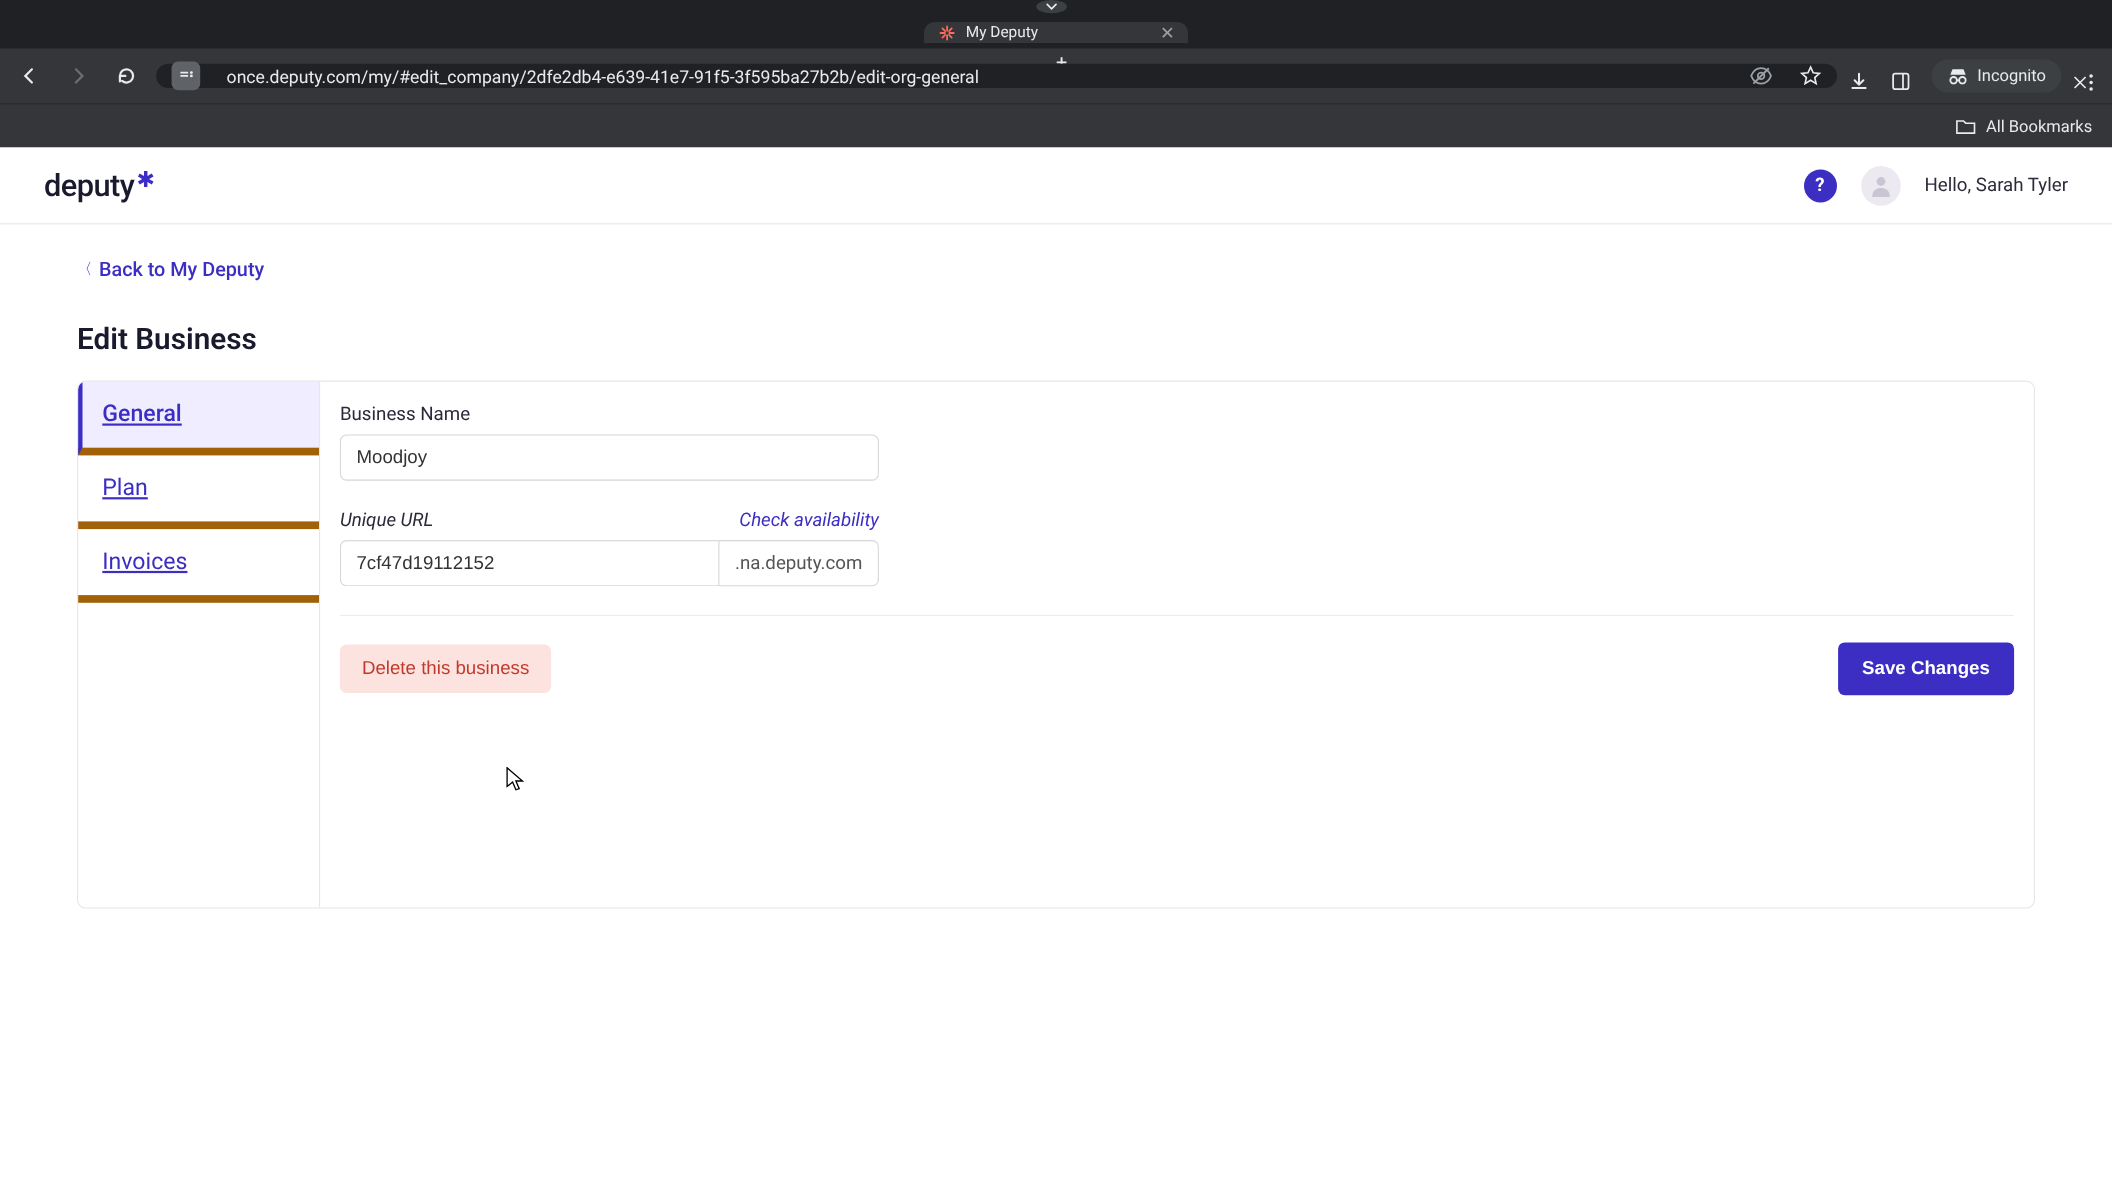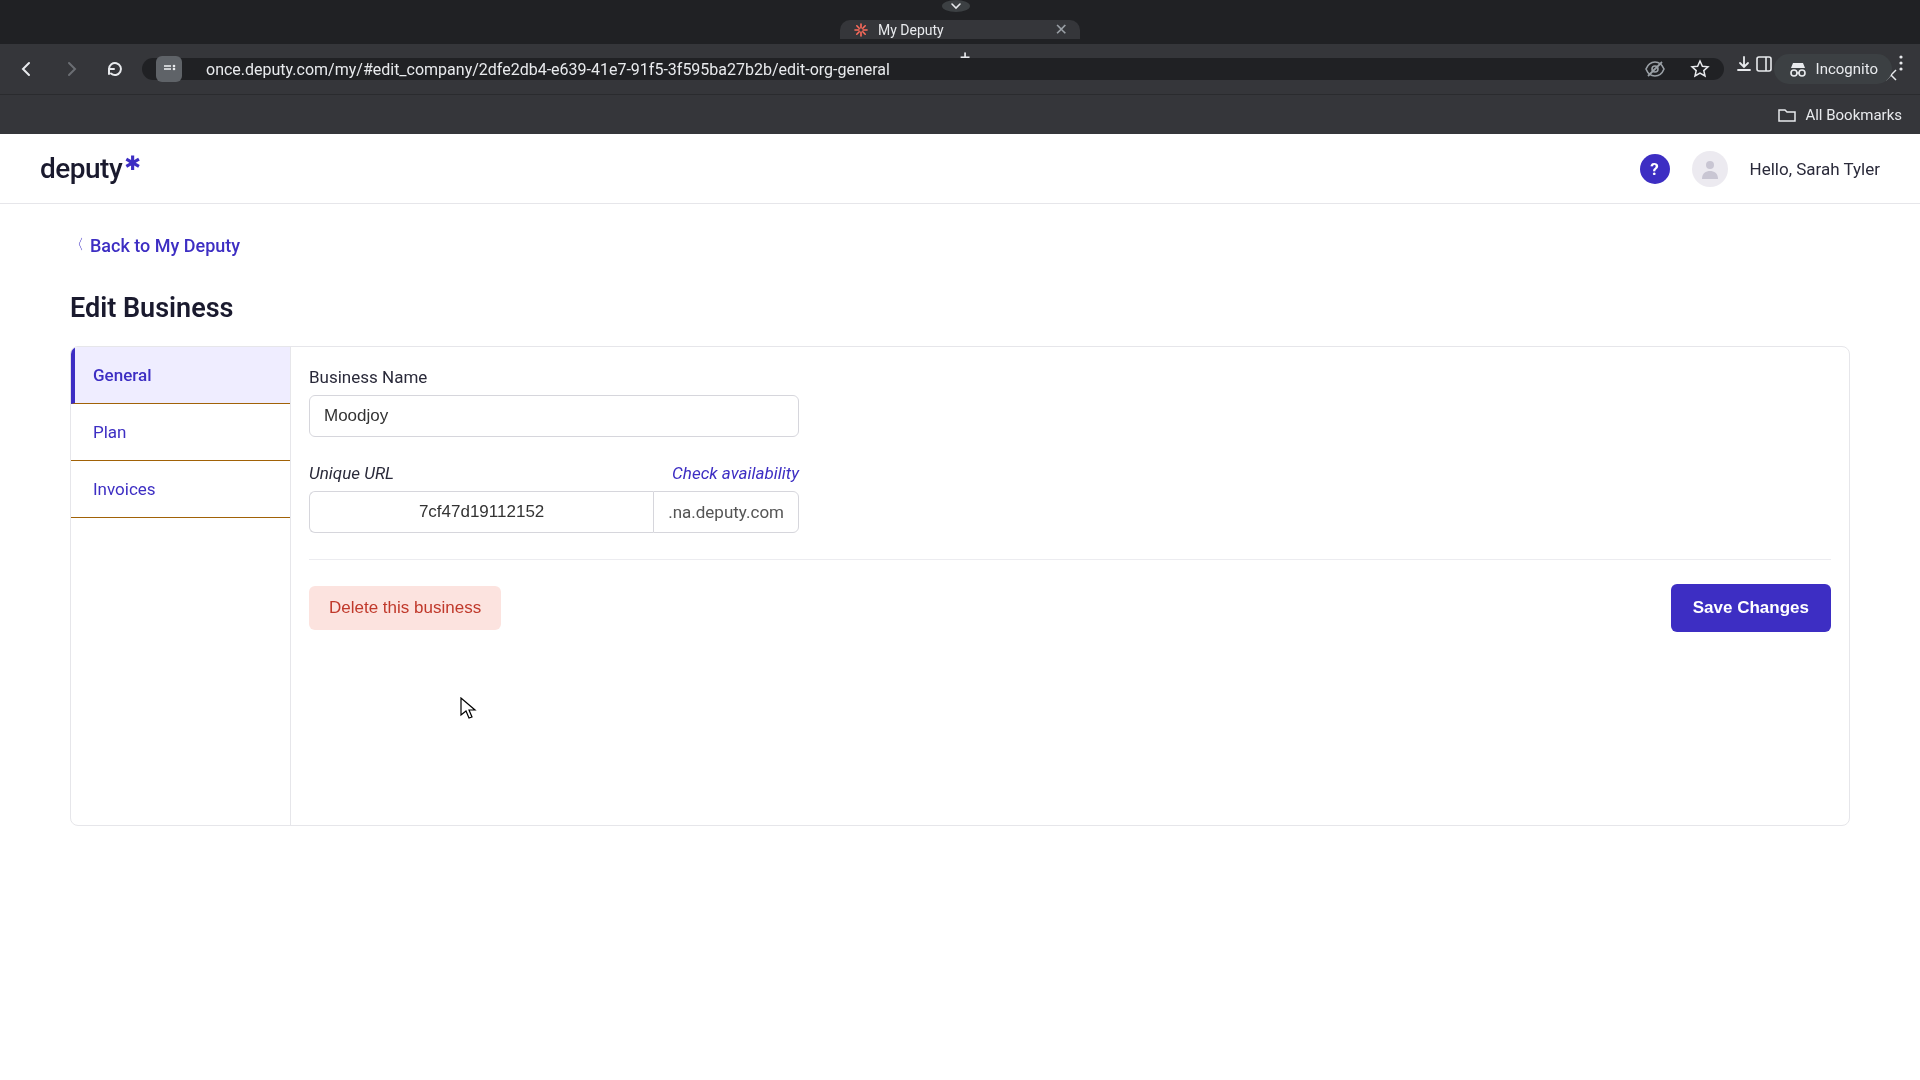--- a/index.html
+++ b/index.html
@@ -34,21 +34,21 @@
 
   .addr-bar { height: 50px; display:flex; align-items:center; padding: 0 10px; gap: 10px; background:#35363a; }
   .nav-btn { width:34px; height:34px; display:flex; align-items:center; justify-content:center; color:#9aa0a6; border-radius:50%; }
   .nav-btn.enabled { color:#e8eaed; }
   .url-field {
     flex:1; background:#202124; border-radius: 22px; height:22px; display:flex; align-items:center;
     padding: 0 14px; gap: 24px; color:#e8eaed; font-size:16px;
   }
   .url-icon { width:26px; height:26px; border-radius:6px; background:#5f6368; display:flex; align-items:center; justify-content:center; font-size:13px;}
   .url-text { flex:1; white-space:nowrap; overflow:hidden; }
-  .right-icons { display:flex; align-items:flex-start; color:#e8eaed; }
+  .right-icons { display:flex; align-items:flex-end; gap:18px; color:#e8eaed; }
   .incognito-pill {
     display:flex; align-items:center; gap:8px; background:#3c4043; padding:6px 14px; border-radius:20px; font-size:15px;
   }
 
   .bookmarks-bar { height: 40px; background:#35363a; display:flex; align-items:center; justify-content:flex-end; padding:0 18px; color:#e8eaed; font-size:15px; gap:8px; border-top:1px solid #2a2b2e;}
 
   
   .app-header {
     height: 70px; border-bottom: 1px solid #e6e6ea; display:flex; align-items:center;
     padding: 0 40px; justify-content: space-between; background:#fff;
@@ -67,37 +67,38 @@
   .back-link .chev { font-size:14px; }
   .page-title { font-size:27px; font-weight:600; color:#1a1a2e; margin-bottom: 22px; }
 
   .panel {
     border:1px solid #e6e6ea; border-radius:8px; display:flex; min-height: 480px; overflow:hidden;
   }
   .side-tabs {
     width: 220px; border-right:1px solid #e6e6ea; display:flex; flex-direction:column;
   }
   .side-tab {
-    padding: 18px 22px; font-size:17px; color:#3d2ec3; border-bottom:1px solid #a16207; cursor:pointer;
+    padding: 18px 22px; font-size:21px; color:#3d2ec3; border-bottom:7px solid #a16207; cursor:pointer;
     text-align:left;
+    text-decoration:underline;
   }
   .side-tab.active {
     background:#efedff; border-left:4px solid #3d2ec3; padding-left:18px; font-weight:500;
   }
 
   .form-area { flex:1; padding: 20px 18px; display:flex; flex-direction:column; }
   .field-label { font-size:17px; color:#2a2a3a; margin-bottom:8px; }
   .text-input {
     width: 490px; height:42px; border:1px solid #d6d6dc; border-radius:6px; padding:0 14px; font-size:17px; color:#333;
   }
   .url-row-labels { display:flex; align-items:center; width:490px; justify-content:space-between; margin-top:26px; margin-bottom:8px;font-style:italic;}
   .check-link { color:#3d2ec3; font-size:17px; cursor:pointer; }
   .url-input-group { display:flex; width:490px; }
   .url-input {
-    flex:1; height:42px; border:1px solid #d6d6dc; border-right:none; border-radius:6px 0 0 6px; padding:0 14px; font-size:17px; color:#333;text-align:center;
+    flex:1; height:42px; border:1px solid #d6d6dc; border-right:none; border-radius:6px 0 0 6px; padding:0 14px; font-size:17px; color:#333;
   }
   .url-suffix {
     height:42px; border:1px solid #d6d6dc; border-radius:0 6px 6px 0; padding:0 14px; display:flex; align-items:center; font-size:17px; color:#555; background:#fff;
   }
 
   .divider { border-top:1px solid #ececf0; margin-top:26px; }
   .actions-row { display:flex; justify-content:space-between; align-items:center; margin-top:24px; }
   .delete-btn {
     background:#fce3df; color:#c0392b; border:none; padding:12px 20px; border-radius:6px; font-size:17px; font-weight:500; cursor:pointer;
   }

